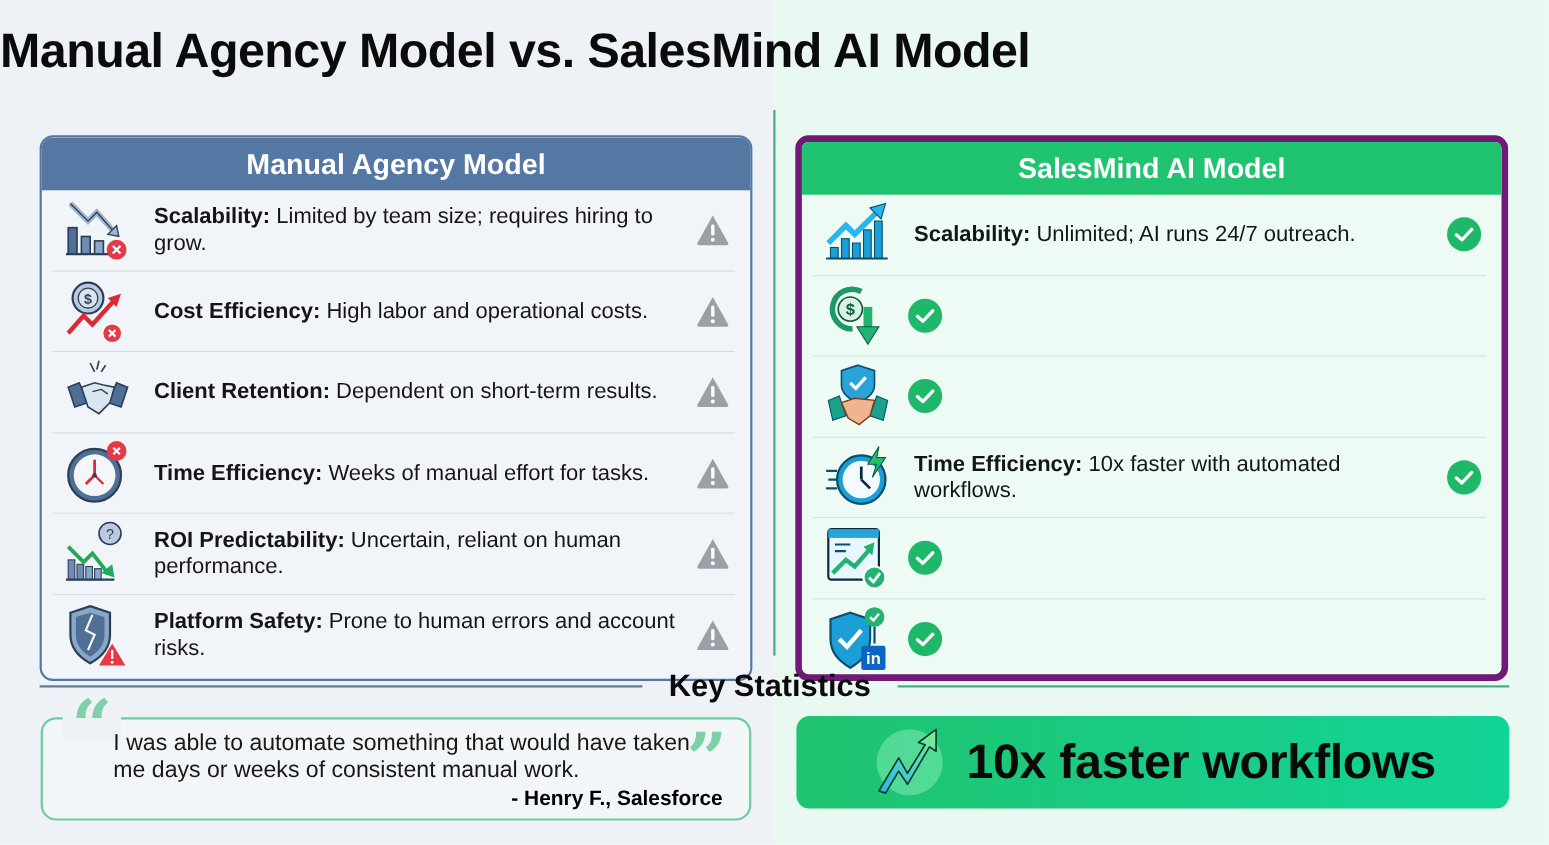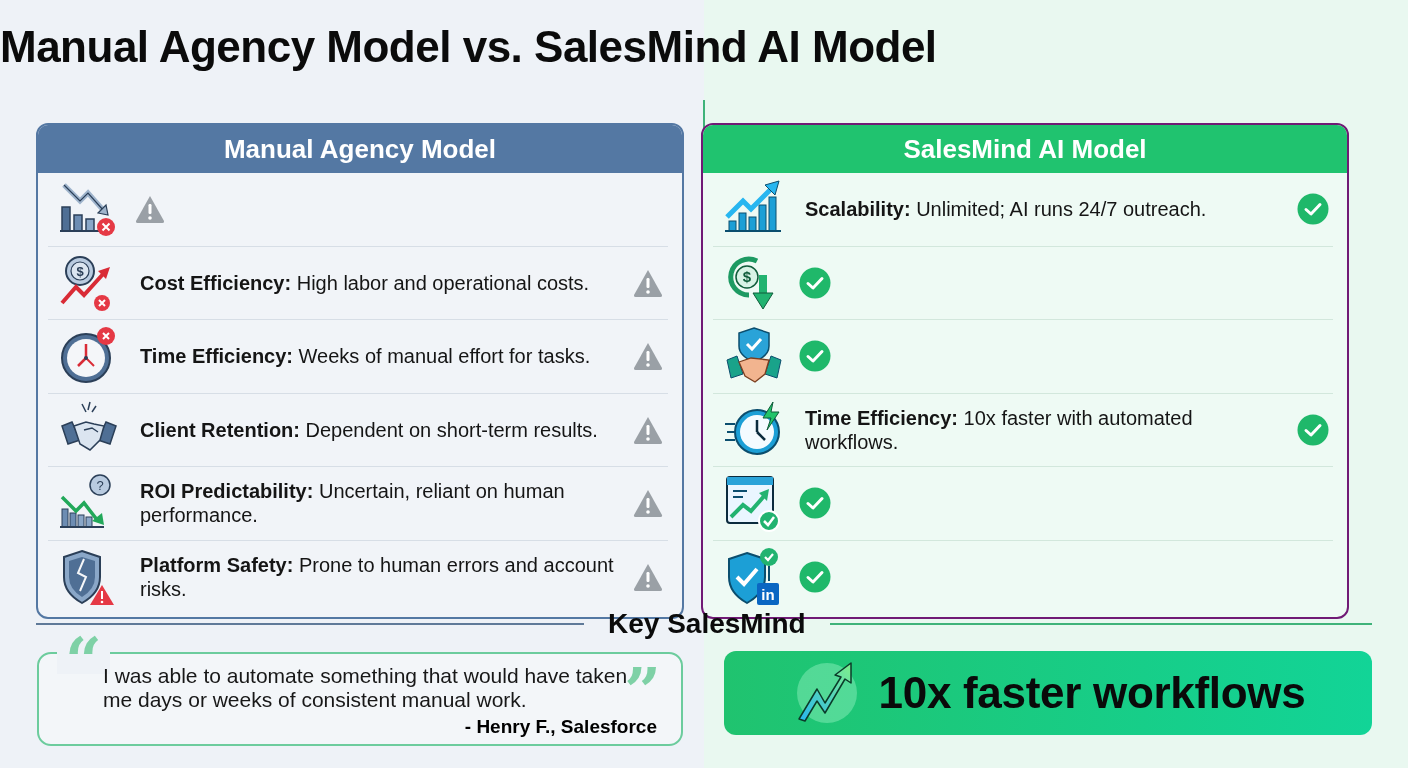--- a/index.html
+++ b/index.html
@@ -17,21 +17,21 @@
   }
   .divider-v {
     position: absolute; left: 703px; top: 100px; width: 2px; height: 496px;
     background: #3fb37a;
   }
   .panel {
     position: absolute; top: 101px; width: 648px; height: 496px;
     border-radius: 12px; overflow: hidden; margin-top: 22px;
   }
   .panel.manual { left: 36px; border: 2px solid #5478a3; background: #f1f4f8; }
-  .panel.ai { left: 701px; border: 2px solid #701a75; background: #eefaf4; }
+  .panel.ai { left: 723px; border: 6px solid #701a75; background: #eefaf4; }
   .panel-header {
     height: 48px; display: flex; align-items: center; justify-content: center;
     font-size: 26px; font-weight: 700; color: #fff;
   }
   .manual .panel-header { background: #5478a3; }
   .ai .panel-header { background: #20c36f; }
   .rows { padding: 0 14px 0 10px; }
   .row {
     height: 73.5px; display: flex; align-items: center;
     border-bottom: 1.5px solid #d7dee6;
@@ -99,20 +99,21 @@
             <rect x="16" y="36" width="8" height="16" fill="#6d8db3" stroke="#2b3f58" stroke-width="1.5"></rect>
             <rect x="28" y="40" width="8" height="12" fill="#8aa7c8" stroke="#2b3f58" stroke-width="1.5"></rect>
             <line x1="2" y1="52" x2="50" y2="52" stroke="#2b3f58" stroke-width="2"></line>
             <path d="M6 6 L22 22 L30 14 L46 32" fill="none" stroke="#9fb4cc" stroke-width="5"></path>
             <path d="M6 6 L22 22 L30 14 L46 32" fill="none" stroke="#2b3f58" stroke-width="1.2"></path>
             <polygon points="40,34 50,36 48,26" fill="#9fb4cc" stroke="#2b3f58" stroke-width="1.2"></polygon>
             <circle cx="48" cy="48" r="9" fill="#e53945"></circle>
             <path d="M44.5 44.5 L51.5 51.5 M51.5 44.5 L44.5 51.5" stroke="#fff" stroke-width="2"></path>
           </svg>
       </div>
+      <div class="row-text"><b>Scalability:</b><span> Limited by team size; requires hiring to grow.</span></div>
       <div class="status-icon">
           <svg viewBox="0 0 34 34">
             <path d="M17 4 L31 29 Q31.5 31 29.5 31 L4.5 31 Q2.5 31 3 29 Z" fill="#9aa0a6"></path>
             <rect x="15.5" y="12" width="3" height="10" rx="1.2" fill="#fff"></rect>
             <circle cx="17" cy="26" r="1.8" fill="#fff"></circle>
           </svg>
         </div>
     </div>
 
     <div class="row">
@@ -121,20 +122,40 @@
             <circle cx="22" cy="18" r="14" fill="#b9cbe0" stroke="#2b3f58" stroke-width="2"></circle>
             <circle cx="22" cy="18" r="9" fill="#dbe5f0" stroke="#2b3f58" stroke-width="1.2"></circle>
             <text x="22" y="23" font-size="13" text-anchor="middle" fill="#2b3f58" font-family="Liberation Sans, sans-serif" font-weight="700">$</text>
             <path d="M4 50 L18 34 L26 42 L46 20" fill="none" stroke="#d92b36" stroke-width="4"></path>
             <polygon points="40,18 52,14 48,26" fill="#d92b36"></polygon>
             <circle cx="44" cy="50" r="8" fill="#e53945"></circle>
             <path d="M41 47 L47 53 M47 47 L41 53" stroke="#fff" stroke-width="2"></path>
           </svg>
       </div>
       <div class="row-text"><b>Cost Efficiency:</b><span> High labor and operational costs.</span></div>
+      <div class="status-icon">
+          <svg viewBox="0 0 34 34">
+            <path d="M17 4 L31 29 Q31.5 31 29.5 31 L4.5 31 Q2.5 31 3 29 Z" fill="#9aa0a6"></path>
+            <rect x="15.5" y="12" width="3" height="10" rx="1.2" fill="#fff"></rect>
+            <circle cx="17" cy="26" r="1.8" fill="#fff"></circle>
+          </svg>
+        </div>
+    </div>
+
+    <div class="row">
+      <div class="row-icon">
+        <svg viewBox="0 0 62 60">
+            <path d="M24 4 L28 12 M32 2 L30 10 M38 6 L34 12" stroke="#2b3f58" stroke-width="1.5"></path>
+            <path d="M4 26 L14 22 L22 40 L10 44 Z" fill="#4f6f95" stroke="#2b3f58" stroke-width="1.5"></path>
+            <path d="M58 26 L48 22 L40 40 L52 44 Z" fill="#4f6f95" stroke="#2b3f58" stroke-width="1.5"></path>
+            <path d="M16 26 L28 22 L36 24 L46 26 L42 40 L32 50 L22 44 Z" fill="#dbe5f0" stroke="#2b3f58" stroke-width="1.5"></path>
+            <path d="M26 30 L34 28 L40 32" fill="none" stroke="#2b3f58" stroke-width="1.3"></path>
+          </svg>
+      </div>
+      <div class="row-text"><b>Client Retention:</b><span> Dependent on short-term results.</span></div>
       <div class="status-icon">
           <svg viewBox="0 0 34 34">
             <path d="M17 4 L31 29 Q31.5 31 29.5 31 L4.5 31 Q2.5 31 3 29 Z" fill="#9aa0a6"></path>
             <rect x="15.5" y="12" width="3" height="10" rx="1.2" fill="#fff"></rect>
             <circle cx="17" cy="26" r="1.8" fill="#fff"></circle>
           </svg>
         </div>
     </div>
 
     <div class="row">
@@ -144,40 +165,20 @@
             <circle cx="28" cy="32" r="19" fill="#f4f6f9"></circle>
             <line x1="28" y1="32" x2="28" y2="18" stroke="#d92b36" stroke-width="2.5"></line>
             <line x1="28" y1="32" x2="20" y2="40" stroke="#d92b36" stroke-width="2.5"></line>
             <line x1="28" y1="32" x2="36" y2="40" stroke="#d92b36" stroke-width="2"></line>
             <circle cx="28" cy="32" r="2" fill="#2b3f58"></circle>
             <circle cx="48" cy="10" r="9" fill="#e53945"></circle>
             <path d="M45 7 L51 13 M51 7 L45 13" stroke="#fff" stroke-width="2"></path>
           </svg>
       </div>
       <div class="row-text"><b>Time Efficiency:</b><span> Weeks of manual effort for tasks.</span></div>
-      <div class="status-icon">
-          <svg viewBox="0 0 34 34">
-            <path d="M17 4 L31 29 Q31.5 31 29.5 31 L4.5 31 Q2.5 31 3 29 Z" fill="#9aa0a6"></path>
-            <rect x="15.5" y="12" width="3" height="10" rx="1.2" fill="#fff"></rect>
-            <circle cx="17" cy="26" r="1.8" fill="#fff"></circle>
-          </svg>
-        </div>
-    </div>
-
-    <div class="row">
-      <div class="row-icon">
-        <svg viewBox="0 0 62 60">
-            <path d="M24 4 L28 12 M32 2 L30 10 M38 6 L34 12" stroke="#2b3f58" stroke-width="1.5"></path>
-            <path d="M4 26 L14 22 L22 40 L10 44 Z" fill="#4f6f95" stroke="#2b3f58" stroke-width="1.5"></path>
-            <path d="M58 26 L48 22 L40 40 L52 44 Z" fill="#4f6f95" stroke="#2b3f58" stroke-width="1.5"></path>
-            <path d="M16 26 L28 22 L36 24 L46 26 L42 40 L32 50 L22 44 Z" fill="#dbe5f0" stroke="#2b3f58" stroke-width="1.5"></path>
-            <path d="M26 30 L34 28 L40 32" fill="none" stroke="#2b3f58" stroke-width="1.3"></path>
-          </svg>
-      </div>
-      <div class="row-text"><b>Client Retention:</b><span> Dependent on short-term results.</span></div>
       <div class="status-icon">
           <svg viewBox="0 0 34 34">
             <path d="M17 4 L31 29 Q31.5 31 29.5 31 L4.5 31 Q2.5 31 3 29 Z" fill="#9aa0a6"></path>
             <rect x="15.5" y="12" width="3" height="10" rx="1.2" fill="#fff"></rect>
             <circle cx="17" cy="26" r="1.8" fill="#fff"></circle>
           </svg>
         </div>
     </div>
 
     <div class="row">
@@ -349,21 +350,21 @@
             <circle cx="17" cy="17" r="15.5" fill="#1fb86a"></circle>
             <path d="M10 17.5 L15 22 L24 12.5" fill="none" stroke="#fff" stroke-width="3" stroke-linecap="round" stroke-linejoin="round"></path>
           </svg>
         </div>
     </div>
   </div>
 </div>
 
 <div class="section-title-wrap">
   <div class="line-left"></div>
-  <div class="section-title">Key SalesMind</div>
+  <div class="section-title">Key Statistics</div>
   <div class="line-right"></div>
 </div>
 
 <div class="quote-box">
   <div class="quote-open">“</div>
   <div class="quote-text">I was able to automate something that would have taken me days or weeks of consistent manual work.</div>
   <div class="quote-close">”</div>
   <div class="quote-author">- Henry F., Salesforce</div>
 </div>
 

